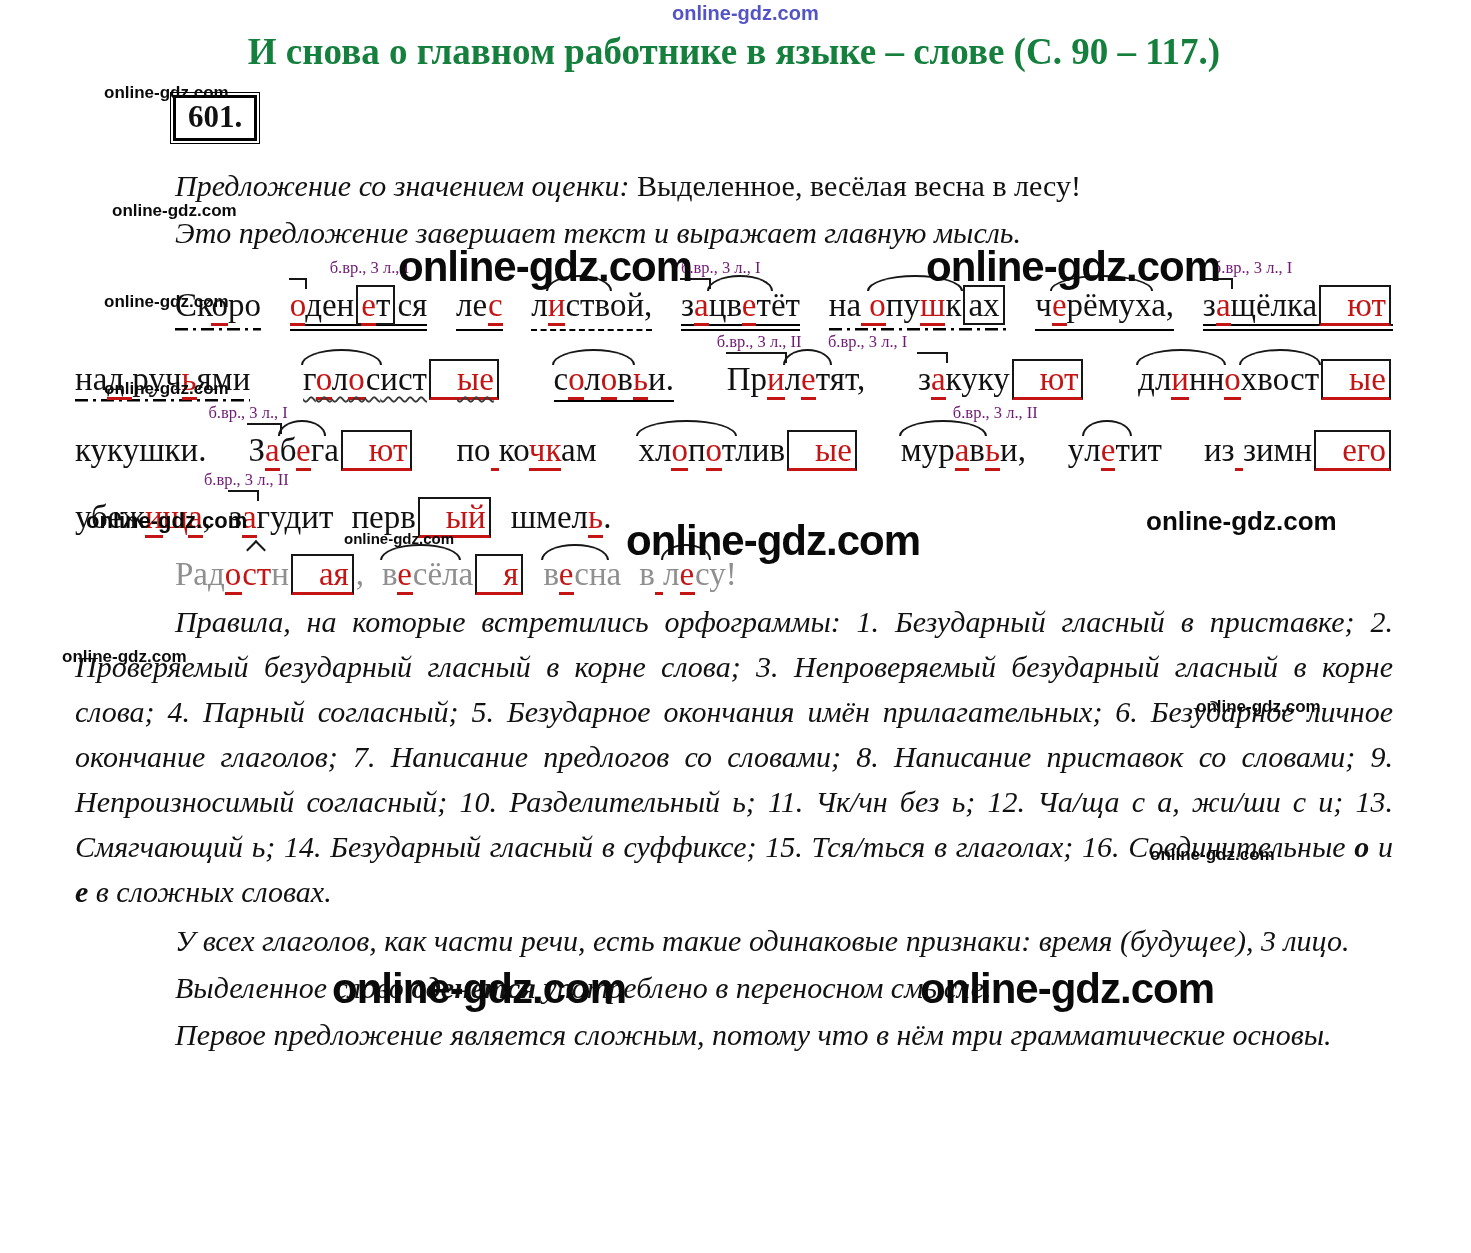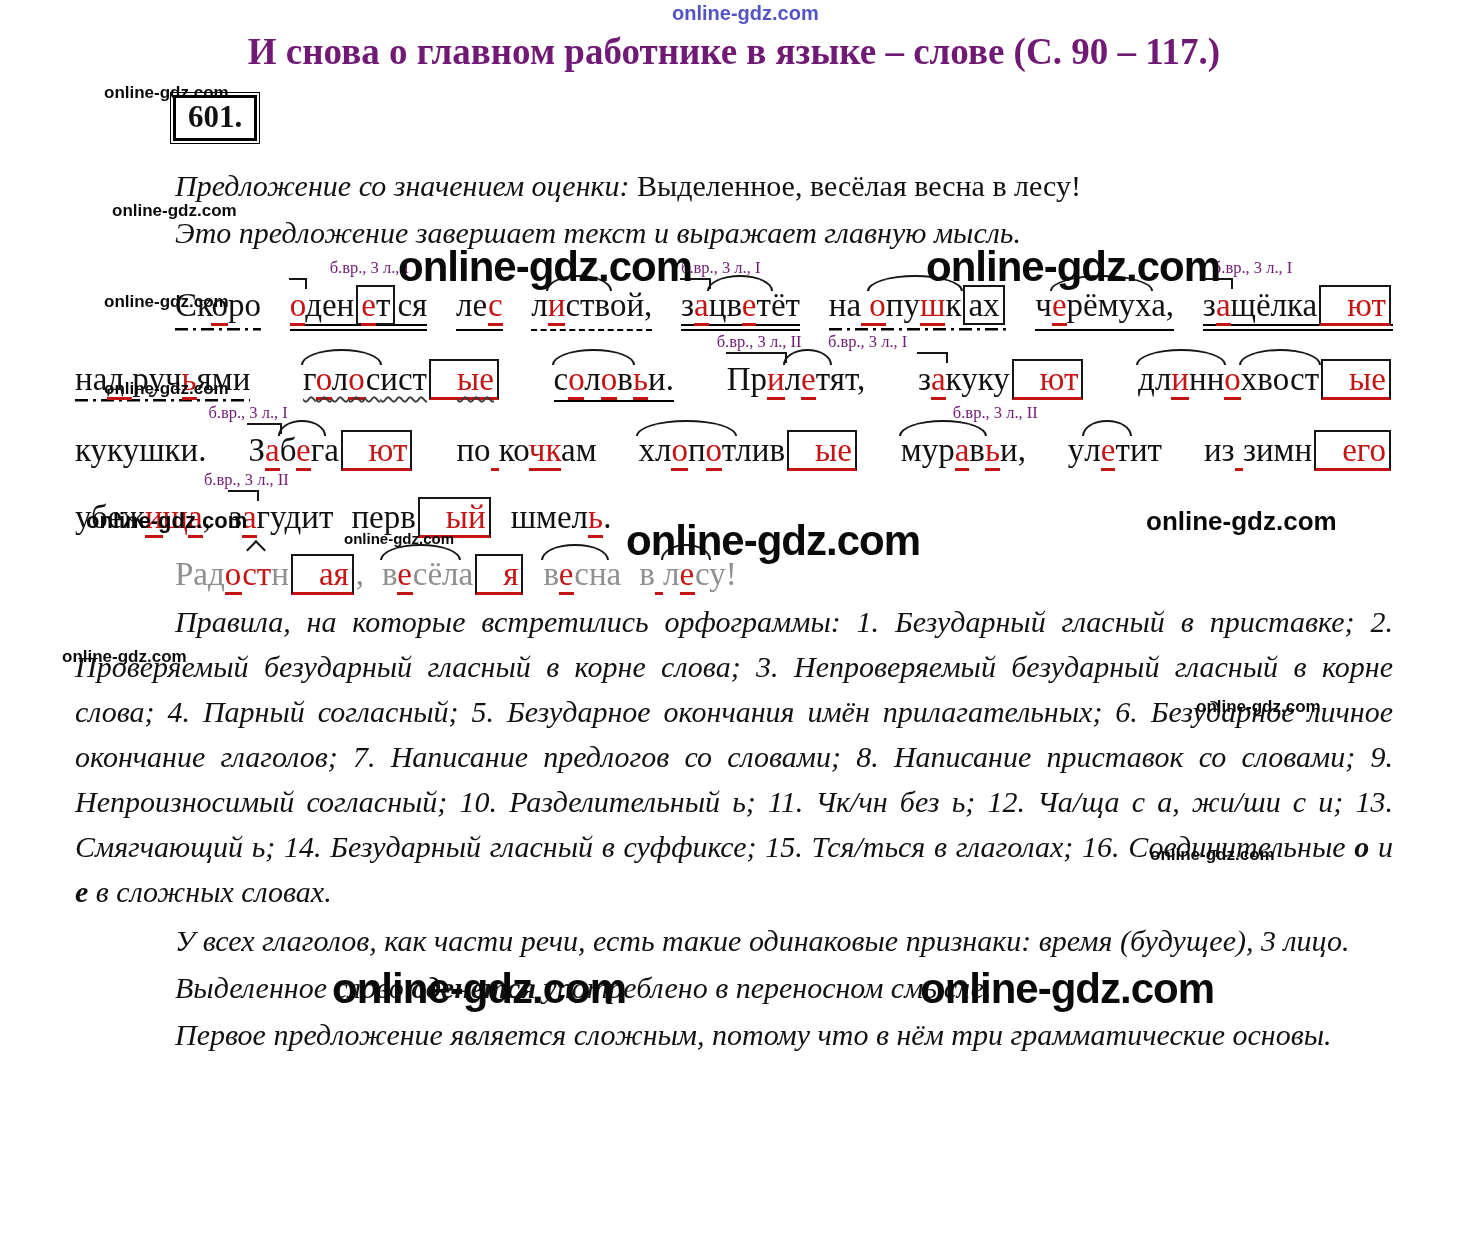--- a/index.html
+++ b/index.html
@@ -1,20 +1,20 @@
 <!DOCTYPE html>
 <html><head>
 <meta charset="utf-8">
 <style>
   html,body{margin:0;padding:0;background:#fff;}
   #page{position:relative;width:1471px;height:1253px;background:#fff;overflow:hidden;
         font-family:"Liberation Serif","DejaVu Serif",serif;color:#111;}
   #content{position:relative;padding:0 78px 0 75px;z-index:2;}
   
-  .title{margin:30px 0 0;text-align:center;font-size:37px;font-weight:bold;color:#701a75;}
+  .title{margin:30px 0 0;text-align:center;font-size:37px;font-weight:bold;color:#15803d;}
   .exbox{display:inline-block;margin:22px 0 0 98px;border:3px solid #000;outline:1px solid #000;outline-offset:2px;
          padding:1px 12px 3px;font-size:31px;font-weight:bold;}
   
   .para{margin:0;font-size:30px;line-height:1.5;font-style:italic;text-align:justify;}
   .para.noj{text-align:left;}
   .indent{text-indent:100px;}
   .para .b{font-weight:bold;}
   .para .up{font-style:normal;}
   #p1{margin-top:22px;} #p2{margin-top:2px;}
   #rules{margin-top:6px;} #p4{margin-top:4px;} #p5{margin-top:2px;} #p6{margin-top:2px;}

